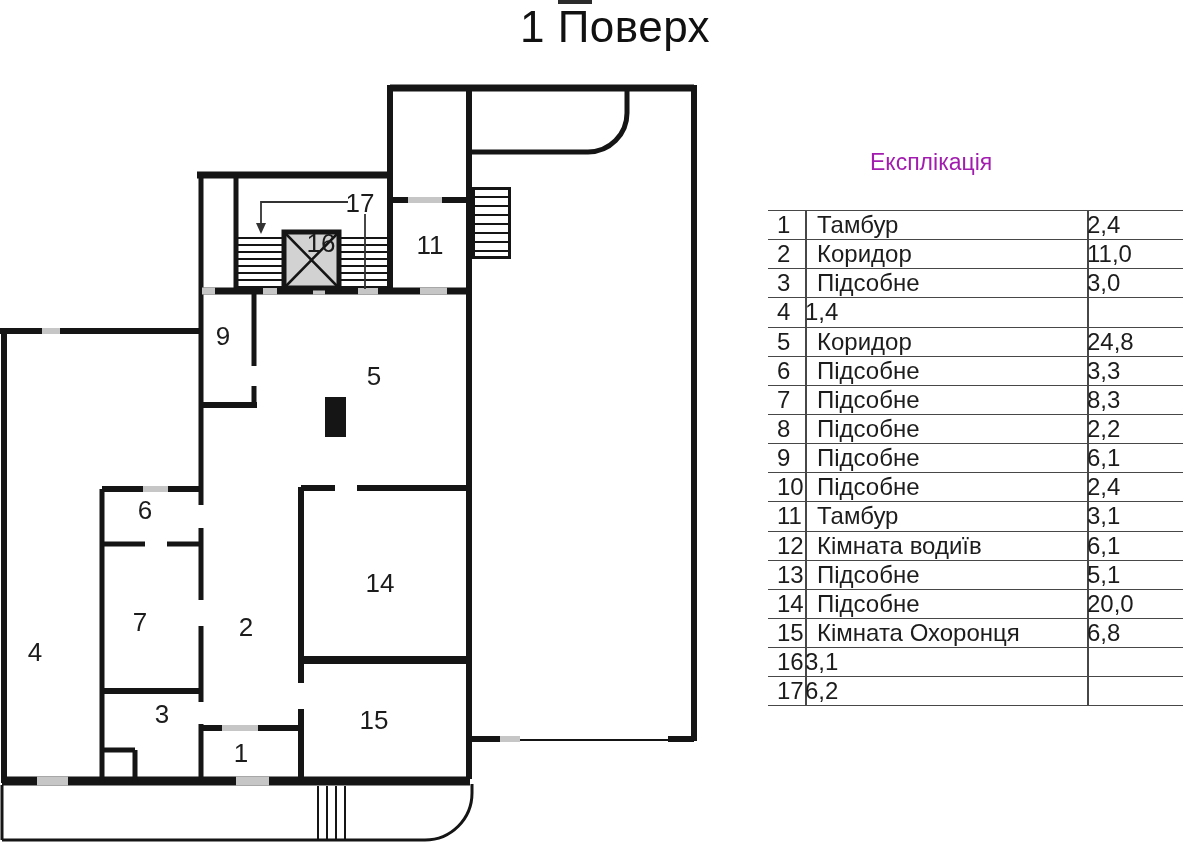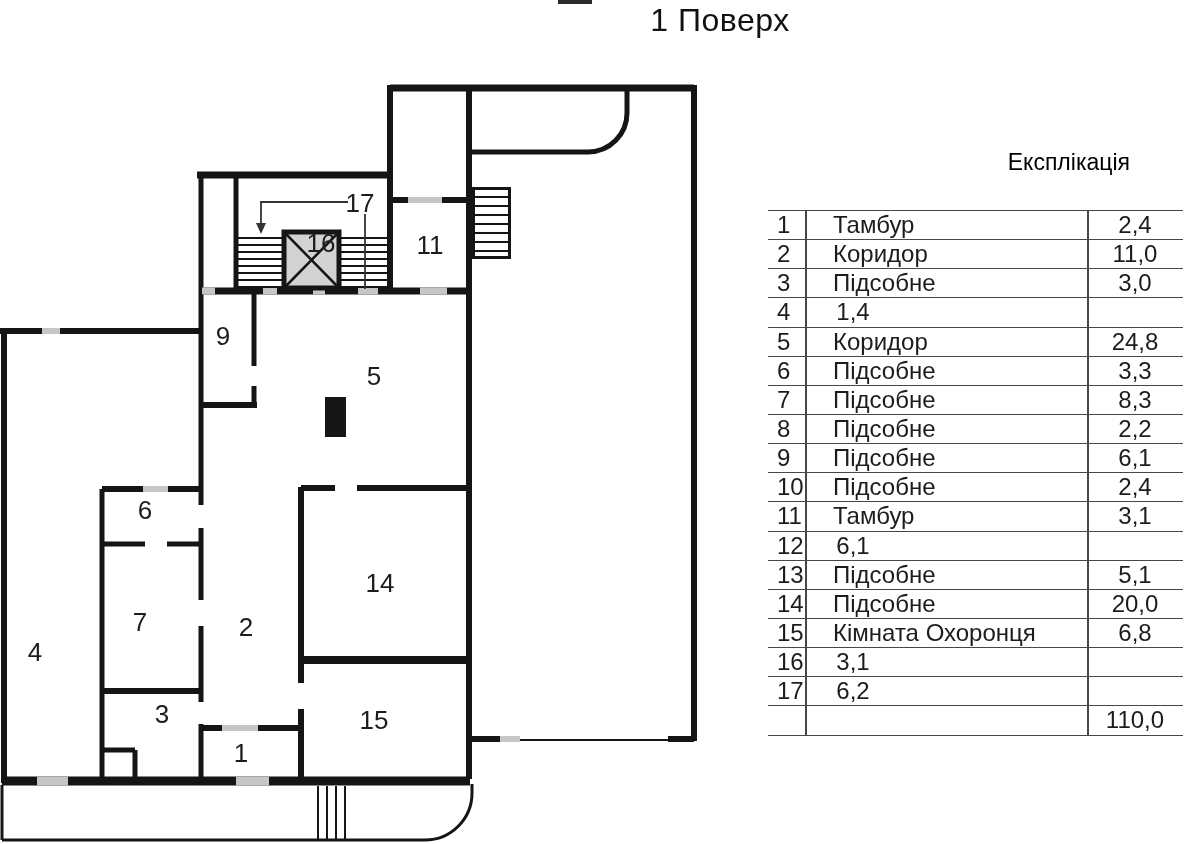--- a/index.html
+++ b/index.html
@@ -1,39 +1,39 @@
 <!DOCTYPE html>
 <html><head>
 <meta charset="utf-8">
 <style>
   html,body{margin:0;padding:0;}
   body{
     width:1200px;height:844px;position:relative;background:#ffffff;
     font-family:"Liberation Sans", sans-serif;color:#1c1c1c;overflow:hidden;
   }
   .title{
-    position:absolute;left:520px;top:2px;width:400px;text-align:center;
-    font-size:32px;color:#111;letter-spacing:.5px;
+    position:absolute;left:520px;top:2px;width:400px;
+    font-size:44px;color:#111;letter-spacing:.5px;
   }
   .legend-header{
-    position:absolute;left:870px;top:149px;width:260px;text-align:right;
-    font-size:23px;color:#000000;
+    position:absolute;left:870px;top:149px;width:260px;text-align:left;
+    font-size:23px;color:#a21caf;
   }
   .legend{
     position:absolute;left:768px;top:210px;width:415px;
     border-bottom:1.5px solid #474747;
   }
   .lg-row{
     position:relative;display:flex;height:29.15px;box-sizing:border-box;
     border-top:1.5px solid #474747;font-size:24px;line-height:28px;
     white-space:nowrap;
   }
   .lg-num{width:37px;padding-left:9px;box-sizing:border-box;flex:none;}
-  .lg-name{flex:1;padding-left:28px;overflow:visible;}
-  .lg-area{width:96px;flex:none;text-align:center;}
+  .lg-name{flex:1;padding-left:12px;overflow:visible;}
+  .lg-area{width:96px;flex:none;text-align:left;}
   .vline{position:absolute;top:0;bottom:0;width:1.5px;background:#474747;}
   .vline.v1{left:37px;}
   .vline.v2{left:319px;}
   svg.plan{position:absolute;left:0;top:0;}
   svg.plan text{
     font-family:"Liberation Sans", sans-serif;fill:#1c1c1c;font-size:26px;
     text-anchor:middle;
   }
 </style>
 </head>
@@ -195,20 +195,21 @@
     <span class="lg-name">Підсобне</span>
     <span class="lg-area">2,4</span>
   </div>
   <div class="lg-row">
     <span class="lg-num">11</span>
     <span class="lg-name">Тамбур</span>
     <span class="lg-area">3,1</span>
   </div>
   <div class="lg-row">
     <span class="lg-num">12</span>
+    <span class="lg-name">Кімната водиїв</span>
     <span class="lg-area">6,1</span>
   </div>
   <div class="lg-row">
     <span class="lg-num">13</span>
     <span class="lg-name">Підсобне</span>
     <span class="lg-area">5,1</span>
   </div>
   <div class="lg-row">
     <span class="lg-num">14</span>
     <span class="lg-name">Підсобне</span>
@@ -220,18 +221,13 @@
     <span class="lg-area">6,8</span>
   </div>
   <div class="lg-row">
     <span class="lg-num">16</span>
     <span class="lg-area">3,1</span>
   </div>
   <div class="lg-row">
     <span class="lg-num">17</span>
     <span class="lg-area">6,2</span>
   </div>
-  <div class="lg-row">
-    <span class="lg-num"></span>
-    <span class="lg-name"></span>
-    <span class="lg-area">110,0</span>
-  </div>
 </div>
 
 </body></html>

